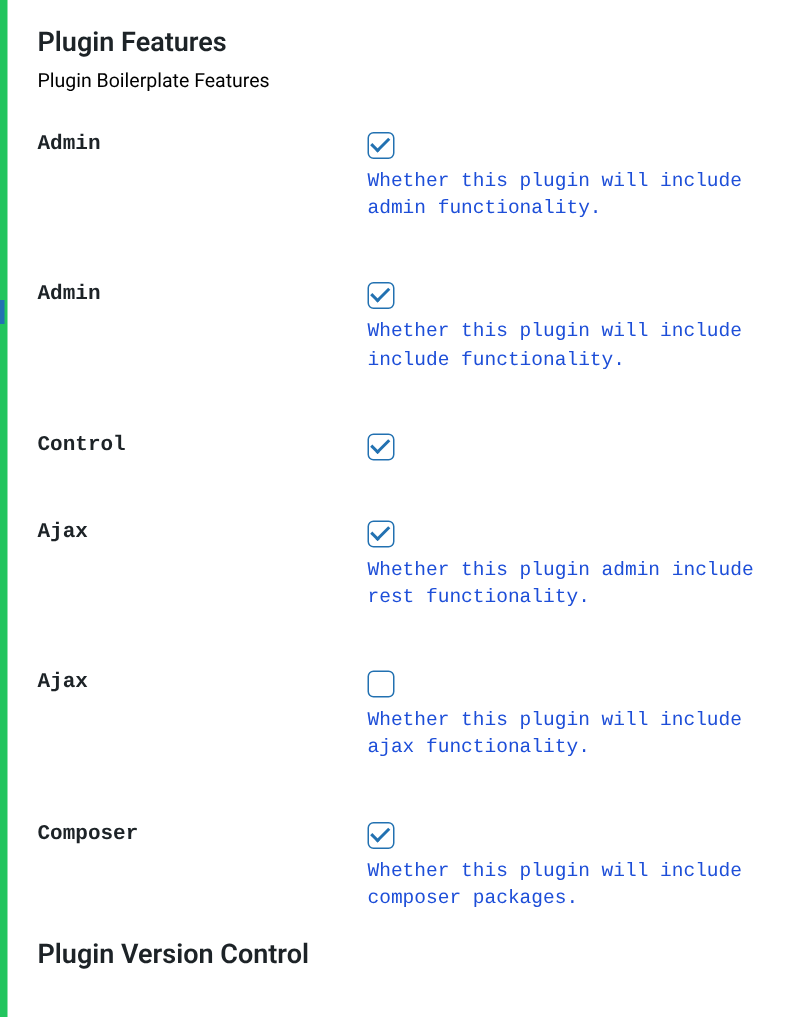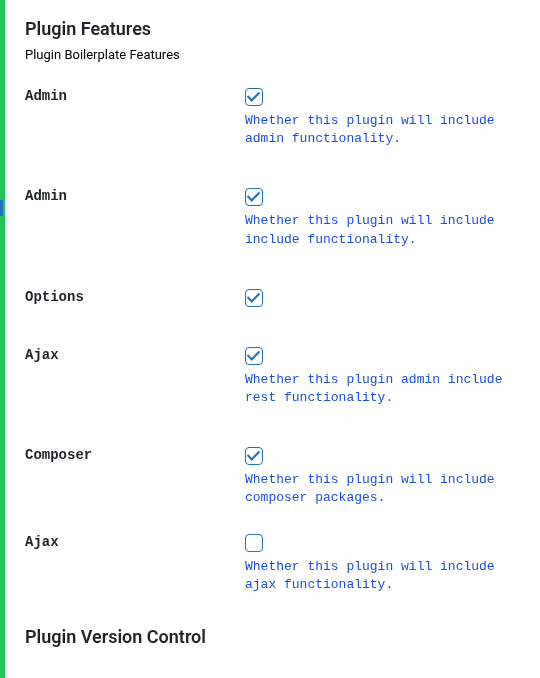--- a/index.html
+++ b/index.html
@@ -112,47 +112,47 @@
 
     <div class="field-row">
       <div class="field-label">Admin</div>
       <div class="field-control">
         <span class="checkbox-wrap checked"></span>
         <div class="field-help">Whether this plugin will include include functionality.</div>
       </div>
     </div>
 
     <div class="field-row">
-      <div class="field-label">Options</div>
+      <div class="field-label">Control</div>
       <div class="field-control">
         <span class="checkbox-wrap checked"></span>
       </div>
     </div>
 
     <div class="field-row">
       <div class="field-label">Ajax</div>
       <div class="field-control">
         <span class="checkbox-wrap checked"></span>
         <div class="field-help">Whether this plugin admin include rest functionality.</div>
       </div>
     </div>
 
+    <div class="field-row">
+      <div class="field-label">Ajax</div>
+      <div class="field-control">
+        <span class="checkbox-wrap"></span>
+        <div class="field-help">Whether this plugin will include ajax functionality.</div>
+      </div>
+    </div>
+
     <div class="field-row" style="margin-bottom:18px;">
       <div class="field-label">Composer</div>
       <div class="field-control">
         <span class="checkbox-wrap checked"></span>
         <div class="field-help">Whether this plugin will include composer packages.</div>
-      </div>
-    </div>
-
-    <div class="field-row">
-      <div class="field-label">Ajax</div>
-      <div class="field-control">
-        <span class="checkbox-wrap"></span>
-        <div class="field-help">Whether this plugin will include ajax functionality.</div>
       </div>
     </div>
 
     <h2 class="section-title">Plugin Version Control</h2>
 
   </div>
 
 </div>
 
 </body></html>

